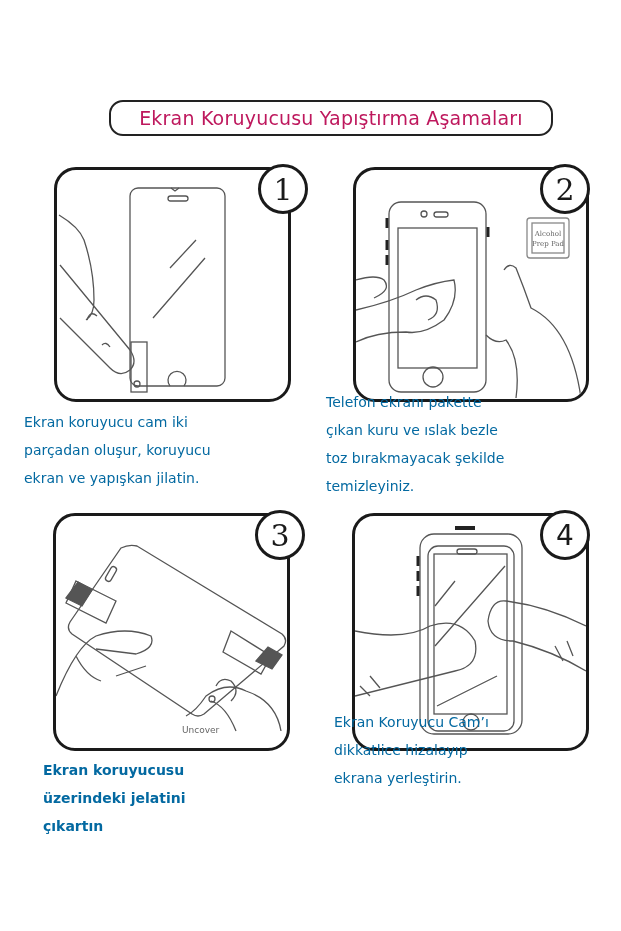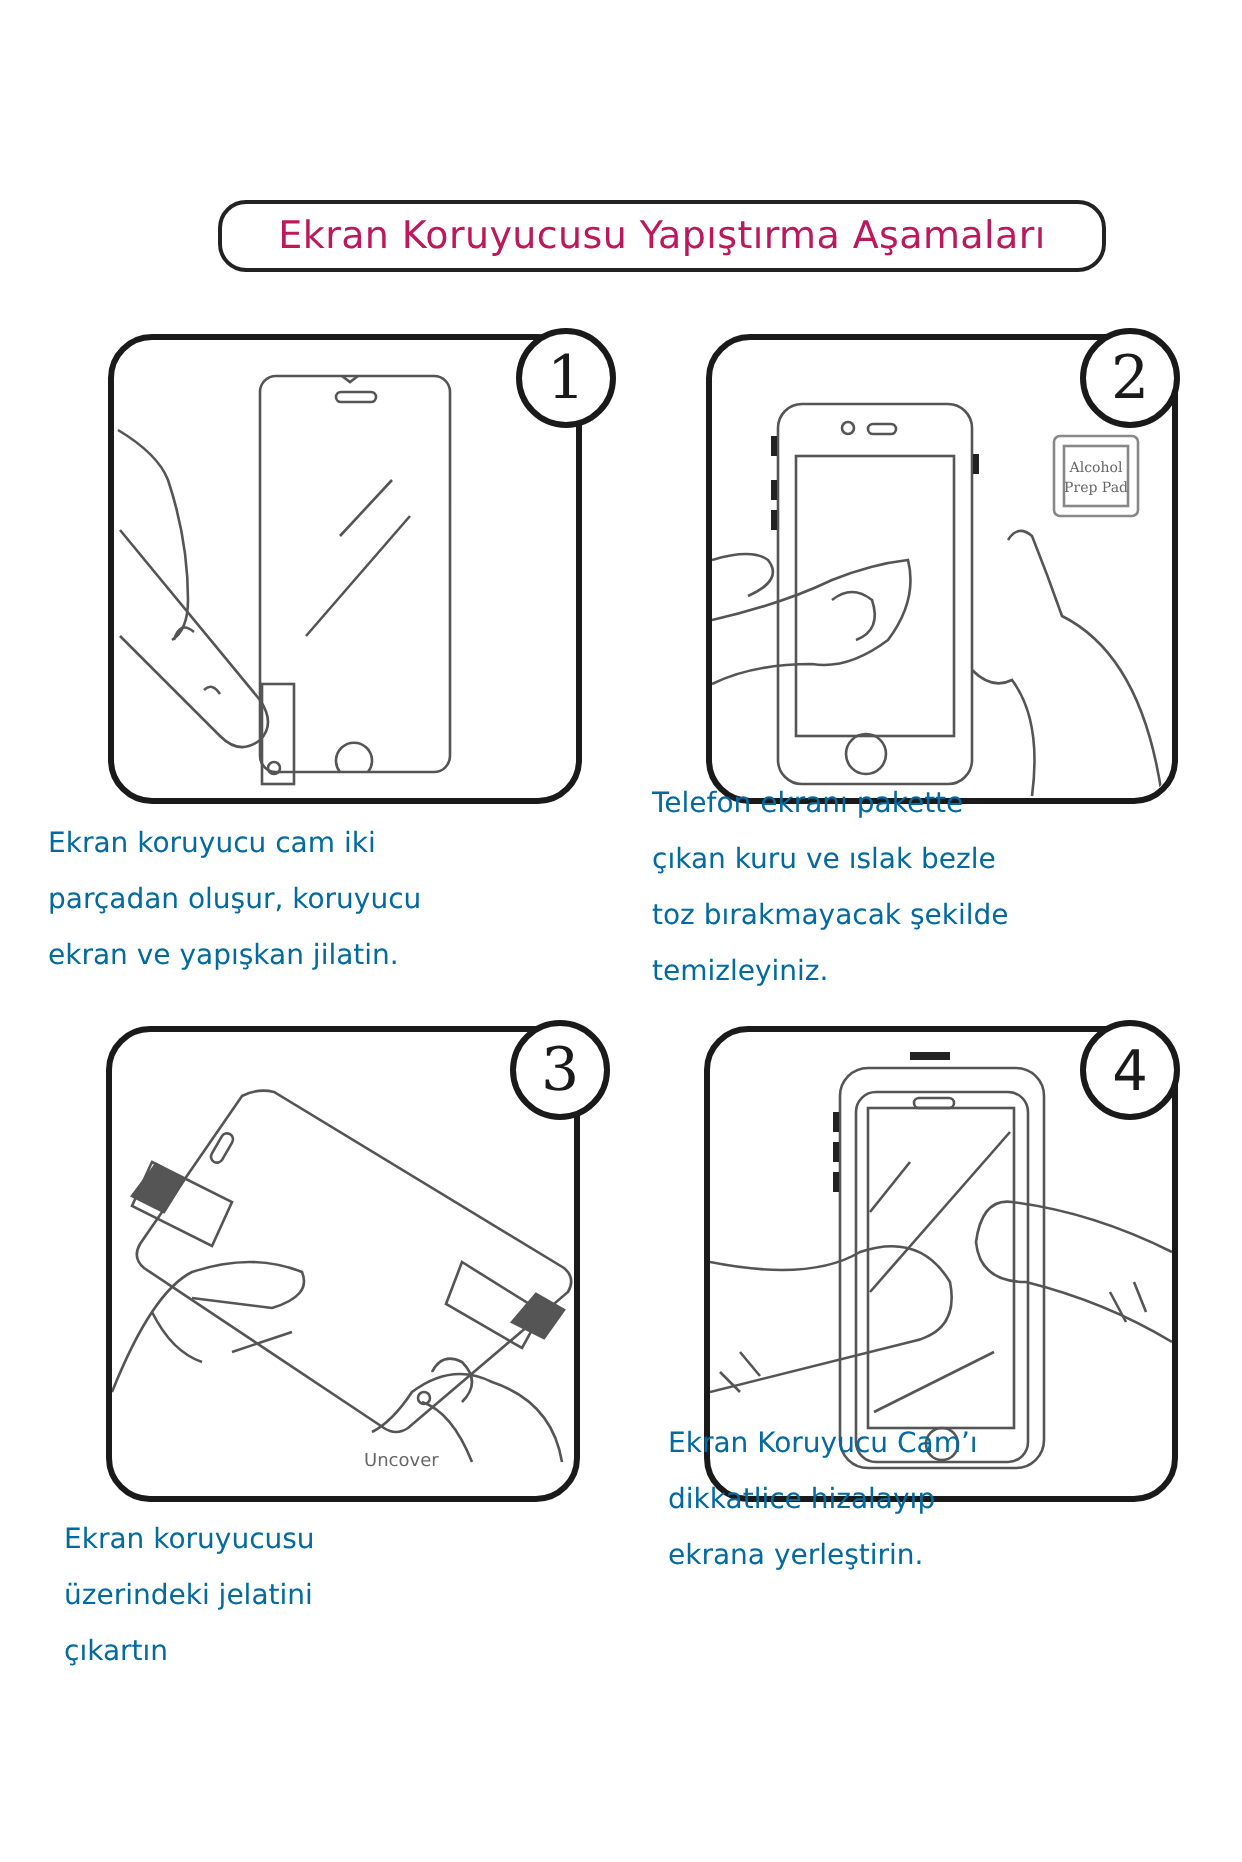--- a/index.html
+++ b/index.html
@@ -86,21 +86,21 @@
     <path d="M175 115 l40 25 l-10 18 l-38 -22 z"></path>
     <path d="M200 145 l12 -14 l14 8 l-10 14 z" fill="#555"></path>
     <path d="M0 180 q20 -50 40 -60 q30 -10 55 0 q5 12 -15 18 l-40 -5 M20 140 q10 20 25 25 M60 160 l30 -10"></path>
     <path d="M130 200 q10 -5 20 -20 q20 -15 40 -5 q30 10 35 40"></path>
     <path d="M160 170 q5 -10 15 -5 q10 10 0 20 M155 185 q15 5 25 30"></path>
     <circle cx="156" cy="183" r="3"></circle>
     <text x="126" y="217" font-size="9" fill="#666" stroke="none" font-family="DejaVu Sans, sans-serif">Uncover</text>
   </svg>
   <div class="step-num" style="right:-18px;top:-6px;">3</div>
 </div>
-<div class="caption" style="left:32px;top:756px;width:280px;">Ekran koruyucusu
+<div class="caption" style="left:43px;top:756px;width:280px;font-weight:bold;">Ekran koruyucusu
 üzerindeki jelatini
 çıkartın</div>
 
 <div class="step-box" style="left:352px;top:513px;width:237px;height:238px;">
   <svg class="art" width="231" height="232" viewBox="0 0 231 232" fill="none" stroke="#555" stroke-width="1.3">
     <rect x="65" y="18" width="102" height="200" rx="14"></rect>
     <rect x="73" y="30" width="86" height="185" rx="10"></rect>
     <rect x="79" y="38" width="73" height="160"></rect>
     <rect x="102" y="33" width="20" height="5" rx="2.5"></rect>
     <circle cx="116" cy="206" r="8"></circle>

